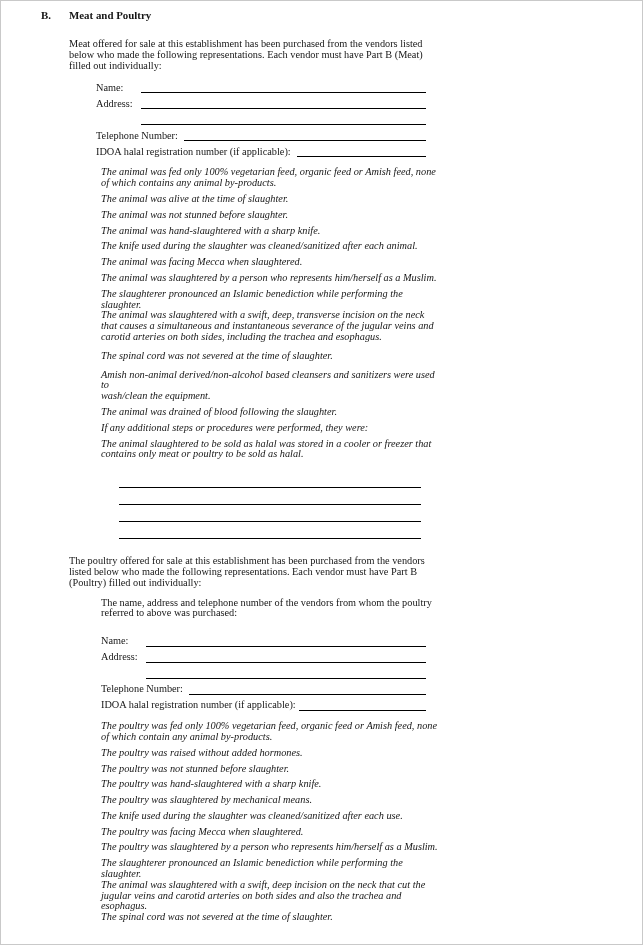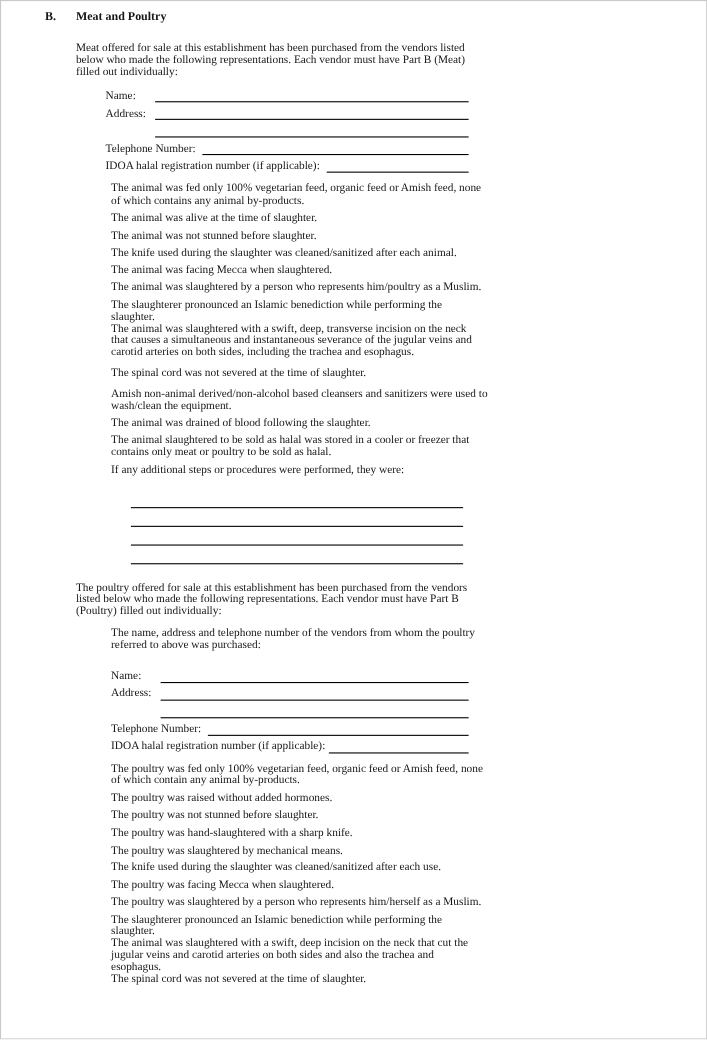--- a/index.html
+++ b/index.html
@@ -18,21 +18,21 @@
   .fields.meat-f{margin:6px 0 0 55px;}
   .fields.poultry-f{margin:12px 0 0 60px;width:325px;}
   .frow{display:flex;align-items:flex-end;height:16px;}
   .frow .lbl{white-space:nowrap;}
   .lblw{width:45px;margin-top:36px;}
   .telw{width:88px;}
   .fill{flex:1;border-bottom:1px solid #000;height:12px;}
   .gap6{margin-left:6px;}
   .gap3{margin-left:3px;}
   .statements{margin:10px 0 0 60px;width:344px;}
-  .statements p{margin:0 0 5px;white-space:pre-line;}
+  .statements p{margin:0 0 5px;white-space:pre-line;font-style:italic;}
   .statements p.blk{margin-bottom:8px;}
   .ans{margin:11px 0 0 78px;width:302px;}
   .ans .aline{height:16px;border-bottom:1px solid #000;}
   .note{margin:9px 0 0 60px;width:344px;}
 </style>
 </head>
 <body>
 
 <div class="doc">
 
@@ -66,35 +66,36 @@
       <span class="lbl">IDOA halal registration number (if applicable):</span>
       <span class="fill gap6"></span>
     </div>
   </div>
 
   <div class="statements">
     <p>The animal was fed only 100% vegetarian feed, organic feed or Amish feed, none
 of which contains any animal by-products.</p>
     <p>The animal was alive at the time of slaughter.</p>
     <p>The animal was not stunned before slaughter.</p>
+    <p>The animal was hand-slaughtered with a sharp knife.</p>
     <p>The knife used during the slaughter was cleaned/sanitized after each animal.</p>
     <p>The animal was facing Mecca when slaughtered.</p>
-    <p>The animal was slaughtered by a person who represents him/poultry as a Muslim.</p>
+    <p>The animal was slaughtered by a person who represents him/herself as a Muslim.</p>
     <p class="blk">The slaughterer pronounced an Islamic benediction while performing the
 slaughter.
 The animal was slaughtered with a swift, deep, transverse incision on the neck
 that causes a simultaneous and instantaneous severance of the jugular veins and
 carotid arteries on both sides, including the trachea and esophagus.</p>
     <p class="blk">The spinal cord was not severed at the time of slaughter.</p>
     <p>Amish non-animal derived/non-alcohol based cleansers and sanitizers were used to
 wash/clean the equipment.</p>
     <p>The animal was drained of blood following the slaughter.</p>
+    <p>If any additional steps or procedures were performed, they were:</p>
     <p>The animal slaughtered to be sold as halal was stored in a cooler or freezer that
 contains only meat or poultry to be sold as halal.</p>
-    <p>If any additional steps or procedures were performed, they were:</p>
   </div>
 
   <div class="ans">
     <div class="aline"></div>
     <div class="aline"></div>
     <div class="aline"></div>
     <div class="aline"></div>
   </div>
 
   <div class="para intro">The poultry offered for sale at this establishment has been purchased from the vendors

